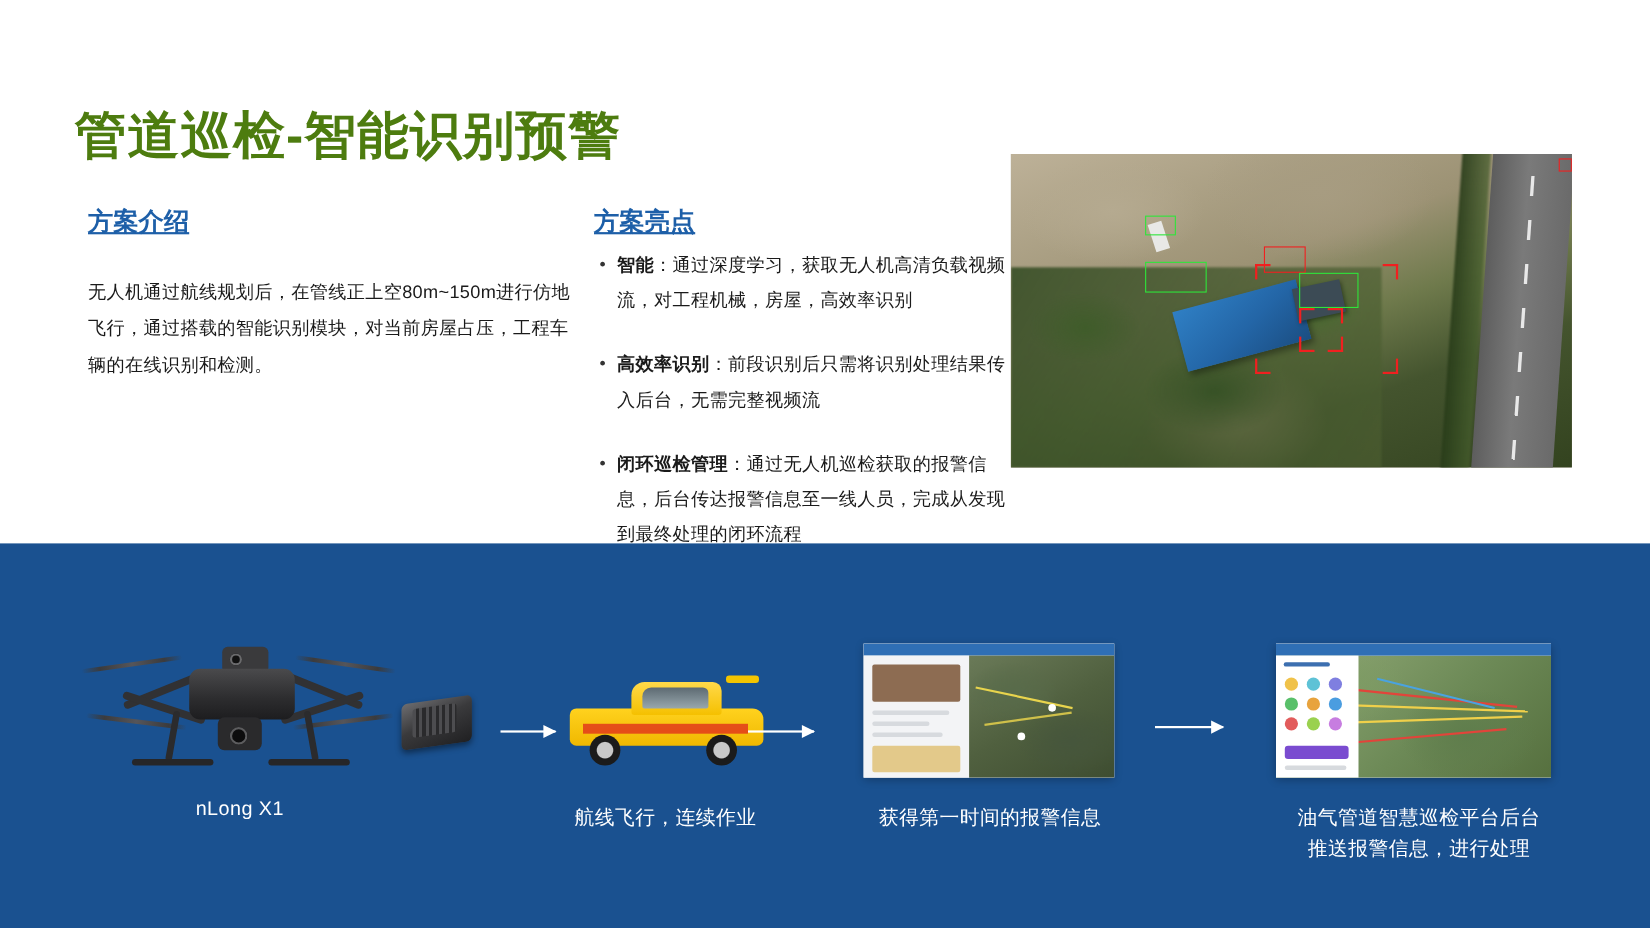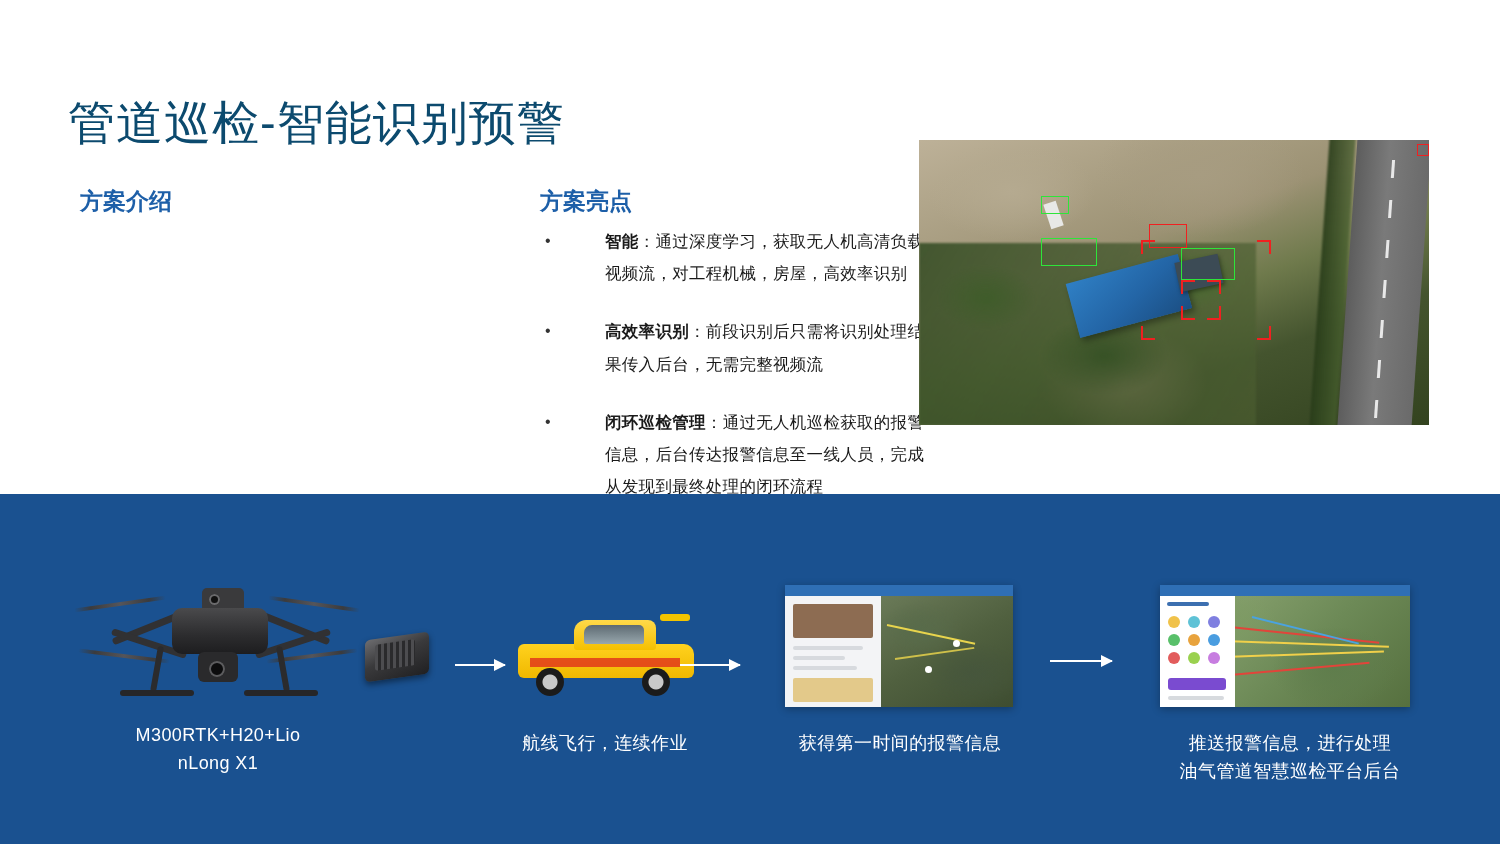--- a/index.html
+++ b/index.html
@@ -15,32 +15,33 @@
     font-family: "Liberation Sans", "DejaVu Sans", sans-serif;
     color: #1a1a1a;
   }
 
   
   .slide-title {
     position: absolute;
     left: 68px;
     top: 92px;
     font-size: 47px;
-    font-weight: 400;
+    font-weight: 700;
     letter-spacing: 1px;
-    color: #0c4a6e;
+    color: #4d7c0f;
     white-space: nowrap;
   }
 
   
   .col-heading {
     position: absolute;
     font-size: 23px;
     font-weight: 700;
     color: #1d5fa8;
+    text-decoration: underline;
   }
   #heading-intro { left: 80px; top: 186px; }
   #heading-highlights { left: 540px; top: 186px; }
 
   
   .intro-block {
     position: absolute;
     left: 80px;
     top: 250px;
     width: 450px;
@@ -67,21 +68,21 @@
     color: #1a1a1a;
     letter-spacing: 0.3px;
   }
   .hl-bullet {
     width: 16px;
     flex: 0 0 16px;
     font-size: 16px;
     line-height: 1.95;
     color: #333;
   }
-  .hl-text { flex: 1; margin-left: 44px; }
+  .hl-text { flex: 1; }
   .hl-text b { font-weight: 700; }
 
   
   .aerial-photo {
     position: absolute;
     left: 919px;
     top: 140px;
     width: 510px;
     height: 285px;
     overflow: hidden;
@@ -423,20 +424,21 @@
   .shot .blueline { background: #4aa3e0; }
 </style>
 </head>
 <body>
 
 <div class="slide-title">管道巡检-智能识别预警</div>
 
 <div class="col-heading" id="heading-intro">方案介绍</div>
 
 <div class="intro-block">
+  <p>无人机通过航线规划后，在管线正上空80m~150m进行仿地飞行，通过搭载的智能识别模块，对当前房屋占压，工程车辆的在线识别和检测。</p>
 </div>
 
 <div class="col-heading" id="heading-highlights">方案亮点</div>
 
 <div class="highlights">
   <div class="hl-item">
     <span class="hl-bullet">•</span>
     <span class="hl-text"><b>智能</b><span>：</span><span>通过深度学习，获取无人机高清负载视频流，对工程机械，房屋，高效率识别</span></span>
   </div>
   <div class="hl-item">
@@ -497,21 +499,20 @@
   <div class="foot" style="left:52px; top:110px;"></div>
   <div class="foot" style="left:176px; top:110px;"></div>
 </div>
 
 <div class="device">
   <div class="box"></div>
   <div class="grill"></div>
 </div>
 
 <div class="flow-caption" style="left:58px; top:722px; width:320px;">
-  <div>M300RTK+H20+Lio</div>
   <div>nLong X1</div>
 </div>
 
 <div class="arrow" style="left:455px; top:664px; width:50px;"></div>
 
 <div class="truck">
   <div class="bed"></div>
   <div class="cab"></div>
   <div class="window"></div>
   <div class="stripe"></div>
@@ -561,15 +562,15 @@
     <div class="chip" style="left:28px; top:38px; width:12px; height:12px; background:#e8a33d;"></div>
     <div class="chip" style="left:48px; top:38px; width:12px; height:12px; background:#4a9de0;"></div>
     <div class="chip" style="left:8px;  top:56px; width:12px; height:12px; background:#e25c5c;"></div>
     <div class="chip" style="left:28px; top:56px; width:12px; height:12px; background:#9ad14f;"></div>
     <div class="chip" style="left:48px; top:56px; width:12px; height:12px; background:#c77de0;"></div>
     <div class="btn" style="left:8px; top:82px; width:58px; height:12px;"></div>
     <div class="row" style="left:8px; top:100px; width:56px;"></div>
   </div>
 </div>
 <div class="flow-caption" style="left:1130px; top:730px; width:320px;">
+  <div>油气管道智慧巡检平台后台</div>
   <div>推送报警信息，进行处理</div>
-  <div>油气管道智慧巡检平台后台</div>
 </div>
 
 </body></html>

